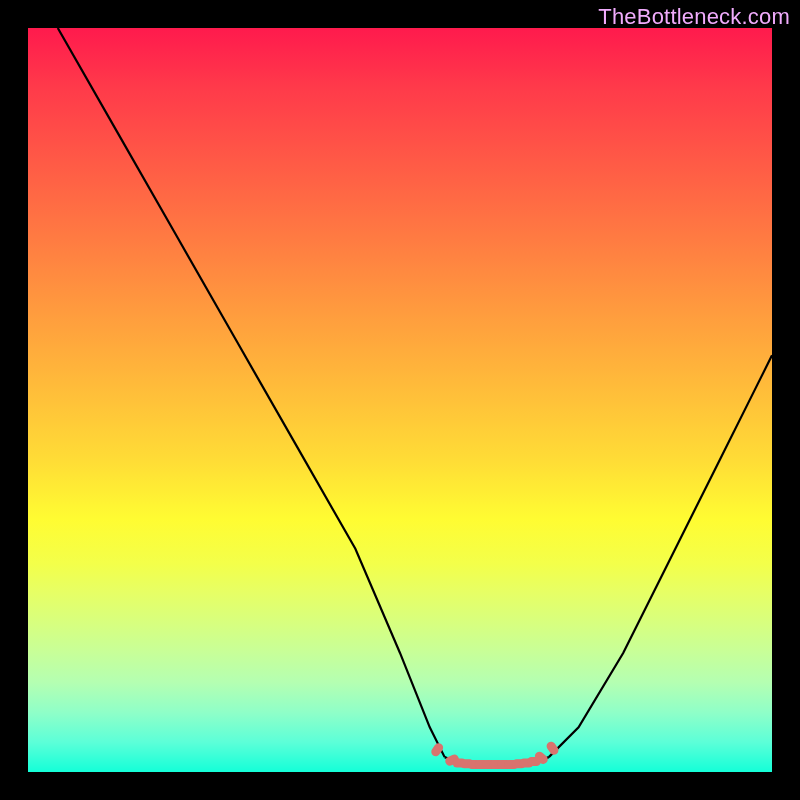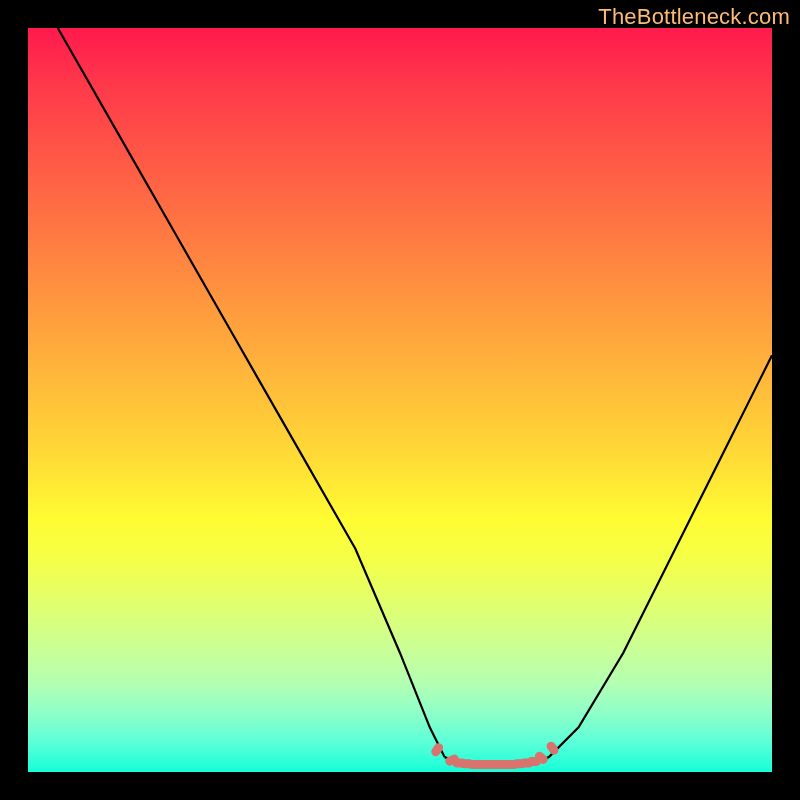--- a/index.html
+++ b/index.html
@@ -48,21 +48,21 @@
     position: absolute;
     left: 0;
     top: 0;
     width: 744px;
     height: 744px;
   }
   .attribution {
     position: absolute;
     top: 4px;
     right: 10px;
-    color: #fdba74;
+    color: #f0abfc;
     font-size: 22px;
     letter-spacing: 0.2px;
   }
 </style>
 </head>
 <body>
 
 <div class="frame">
   <div class="plot">
     <svg class="lines" viewBox="0 0 744 744" preserveAspectRatio="none">

